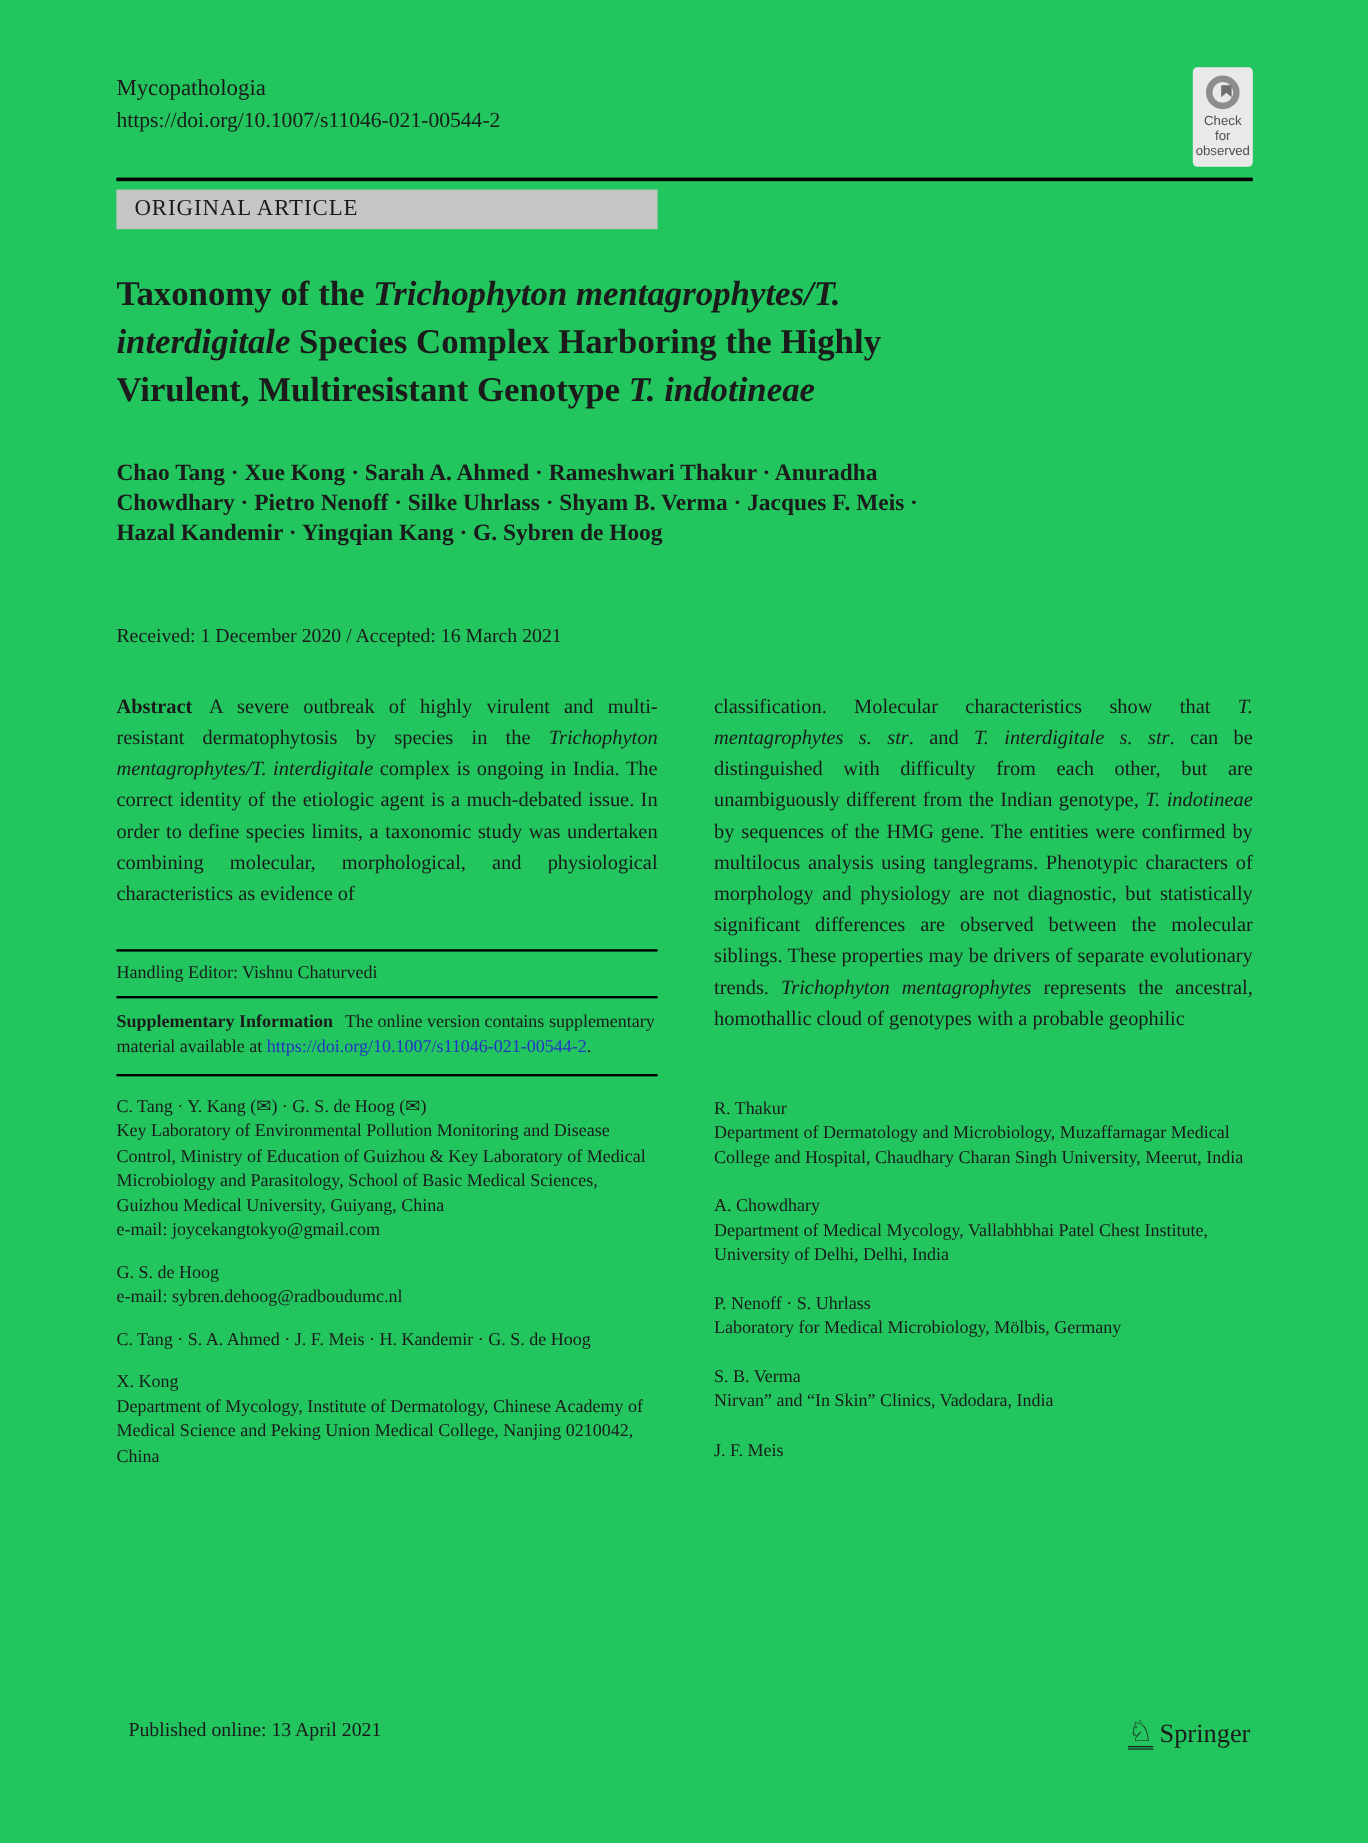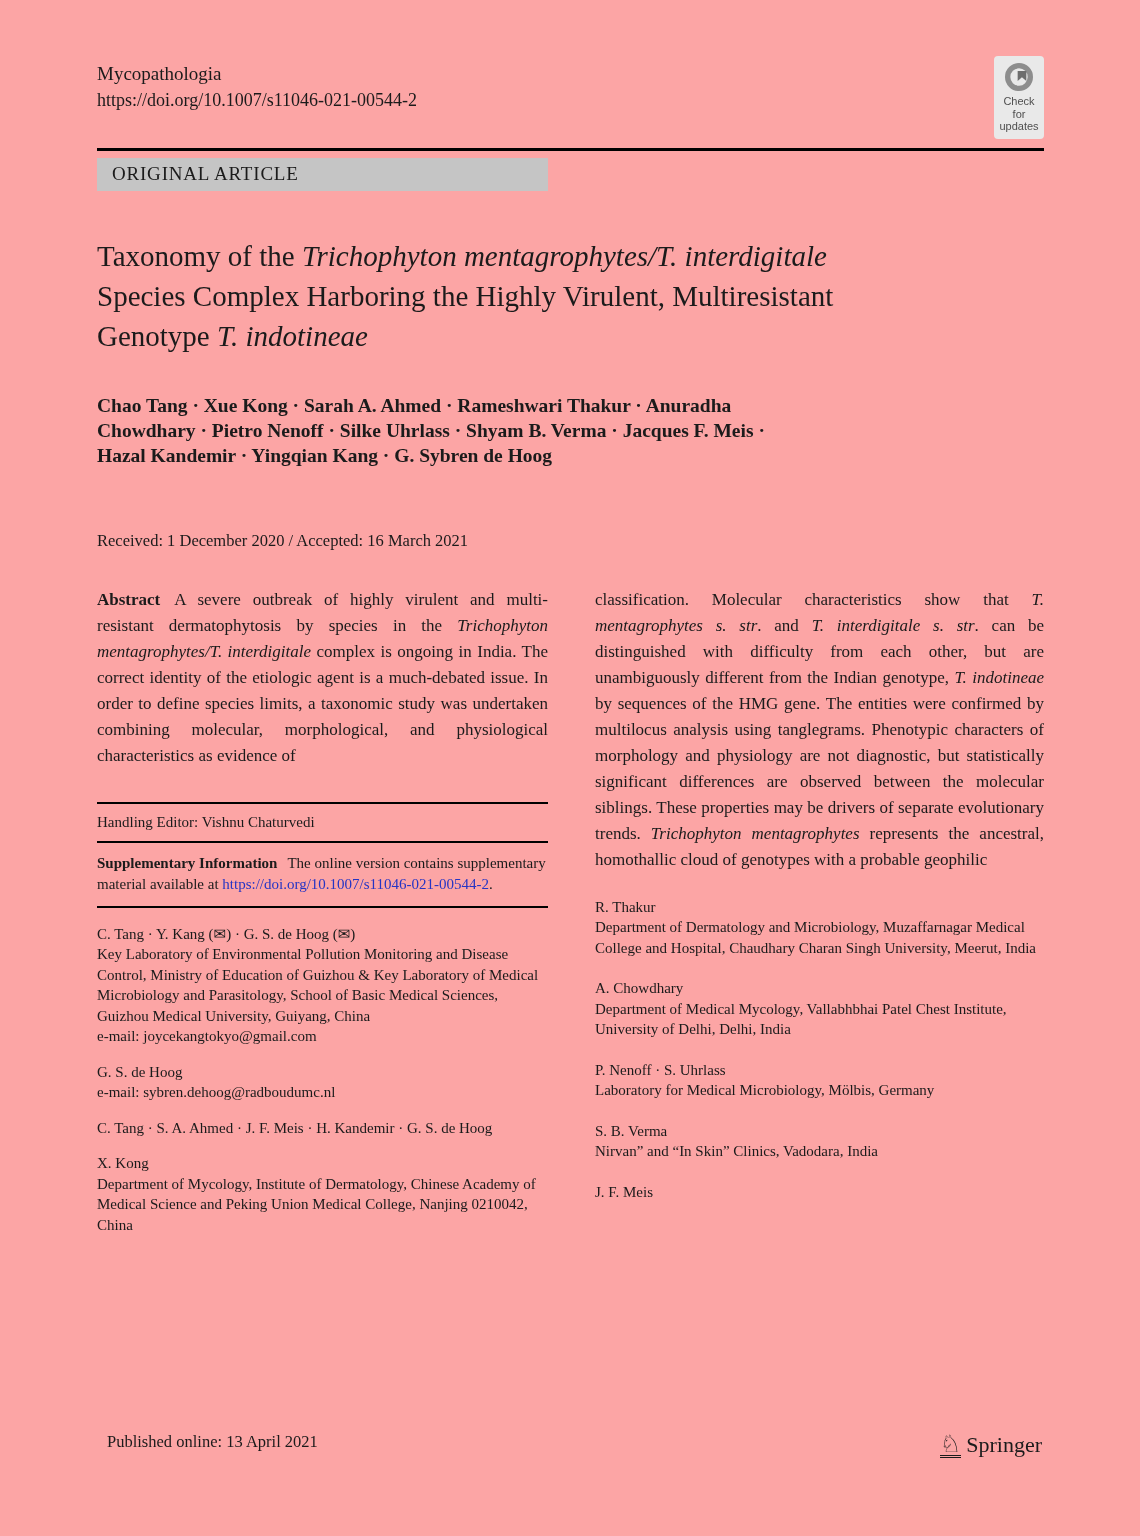--- a/index.html
+++ b/index.html
@@ -1,36 +1,36 @@
 <!DOCTYPE html>
 <html><head>
 <meta charset="utf-8">
 <style>
   * { margin:0; padding:0; box-sizing:border-box; }
   html,body { background:#ffffff; }
   body { font-family:"Liberation Serif", serif; color:#1b1b1b; }
-  .page { position:relative; width:1140px; height:1536px; background:#fca5a5; overflow:hidden;
+  .page { position:relative; width:1140px; height:1536px; background:#22c55e; overflow:hidden;
           padding:60px 96px 0 97px; }
 
   
   .header-row { display:flex; justify-content:space-between; align-items:flex-start; }
   .journal-name { font-size:19px; line-height:27px; }
   .journal-doi { font-size:18px; line-height:26px; }
   .updates-badge { width:50px; padding:5px 4px 6px; background:#e9e9e9; border-radius:4px;
                    display:flex; flex-direction:column; align-items:center; cursor:pointer; margin-top:-4px;}
   .updates-badge svg { width:32px; height:32px; display:block; }
   .updates-text { font-family:"Liberation Sans", sans-serif; font-size:11px; line-height:12.5px;
                   color:#4f4f4f; text-align:center; margin-top:2px; }
 
   .top-rule { height:3px; background:#000; margin-top:9px; }
   .article-type { width:451px; background:#c5c5c5; font-size:19px; letter-spacing:0.8px;
                   padding:5px 0 6px 15px; margin-top:7px; }
 
   
-  .title { margin-top:45px; max-width:750px; font-size:29px; font-weight:normal; line-height:40px; }
+  .title { margin-top:34px; max-width:750px; font-size:29px; font-weight:bold; line-height:40px; }
   .title .it { font-style:italic; }
   .authors { margin-top:37px; max-width:670px; font-size:19.5px; font-weight:bold; line-height:25px; }
 
   .dates { margin-top:60px; font-size:16.5px; line-height:26px; }
 
   
   .columns { display:flex; gap:47px; margin-top:33px; }
   .col { width:451px; }
   .col-right { width:449px; }
   .abstract { font-size:17px; line-height:26px; text-align:justify; }
@@ -39,21 +39,21 @@
 
   .fn-rule { height:2px; background:#000; }
   .editor-note { font-size:15px; line-height:20px; padding:8px 0 9px; }
   .r1 { margin-top:33px; }
   .supp { font-size:15px; line-height:21px; padding:10px 0 11px; }
   .supp .b { font-weight:bold; padding-right:10px; }
   .link { color:#2534c4; cursor:pointer; }
 
   .fn-blocks { margin-top:16px; }
   .fn-block { font-size:15px; line-height:20.5px; margin-bottom:15px; }
-  .fn-right { margin-top:24px; }
+  .fn-right { margin-top:52px; }
   .fn-right .fn-block { margin-bottom:20px; }
 
   
   .footer-row { position:absolute; left:107px; right:98px; top:1432px;
                 display:flex; justify-content:space-between; align-items:flex-start; }
   .published { font-size:16.5px; }
   .springer { display:flex; align-items:center; gap:5px; }
   .springer-horse { font-size:24px; line-height:22px; border-bottom:3px double #1b1b1b; }
   .springer-word { font-size:22px; }
 </style>
@@ -68,21 +68,21 @@
       <div class="journal-doi">https://doi.org/10.1007/s11046-021-00544-2</div>
     </div>
     <div class="updates-badge">
       <span>
         <svg viewBox="0 0 24 24">
           <circle cx="12" cy="12" r="8.5" fill="none" stroke="#8d8d8d" stroke-width="4"></circle>
           <path d="M11 7.5 L17.5 7.5 L17.5 15 L14.2 12.2 L11 15 Z" fill="#6e6e6e"></path>
         </svg>
       </span>
       <span class="updates-text">
-        <span>Check for</span><br><span>updates</span>
+        <span>Check for</span><br><span>observed</span>
       </span>
     </div>
   </div>
 
   <div class="top-rule"></div>
 
   <div class="article-type">ORIGINAL ARTICLE</div>
 
   <h1 class="title"><span>Taxonomy of the </span><span class="it">Trichophyton mentagrophytes/T. interdigitale</span><span> Species Complex Harboring the Highly Virulent, Multiresistant Genotype </span><span class="it">T. indotineae</span></h1>
 

